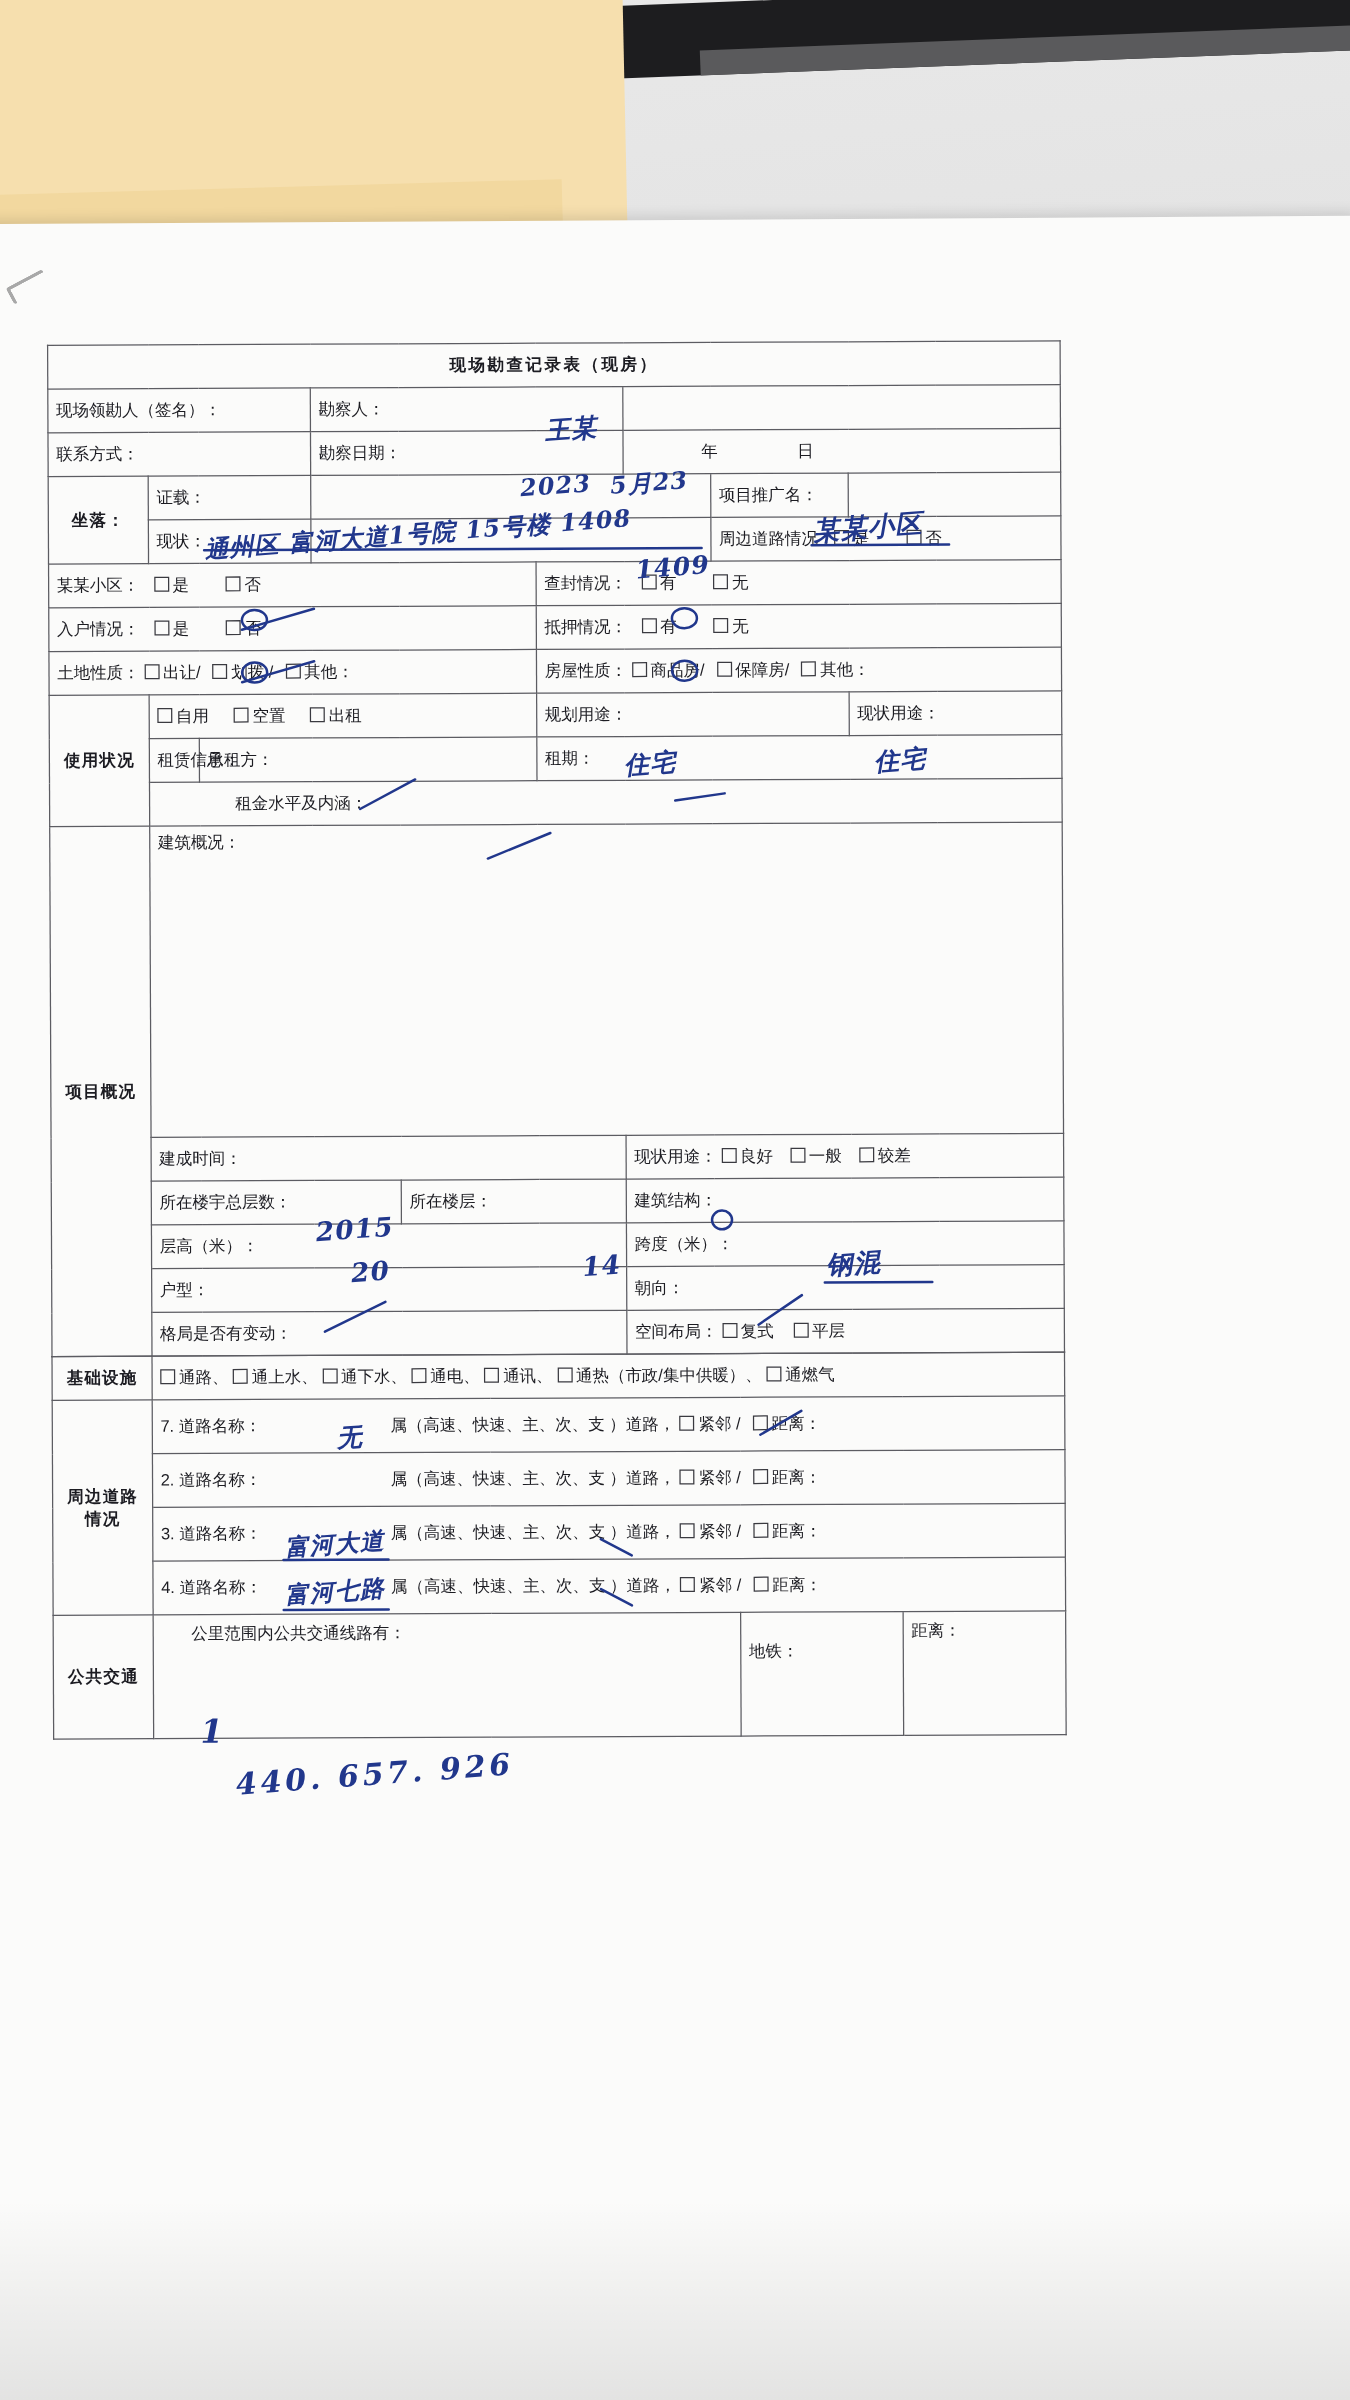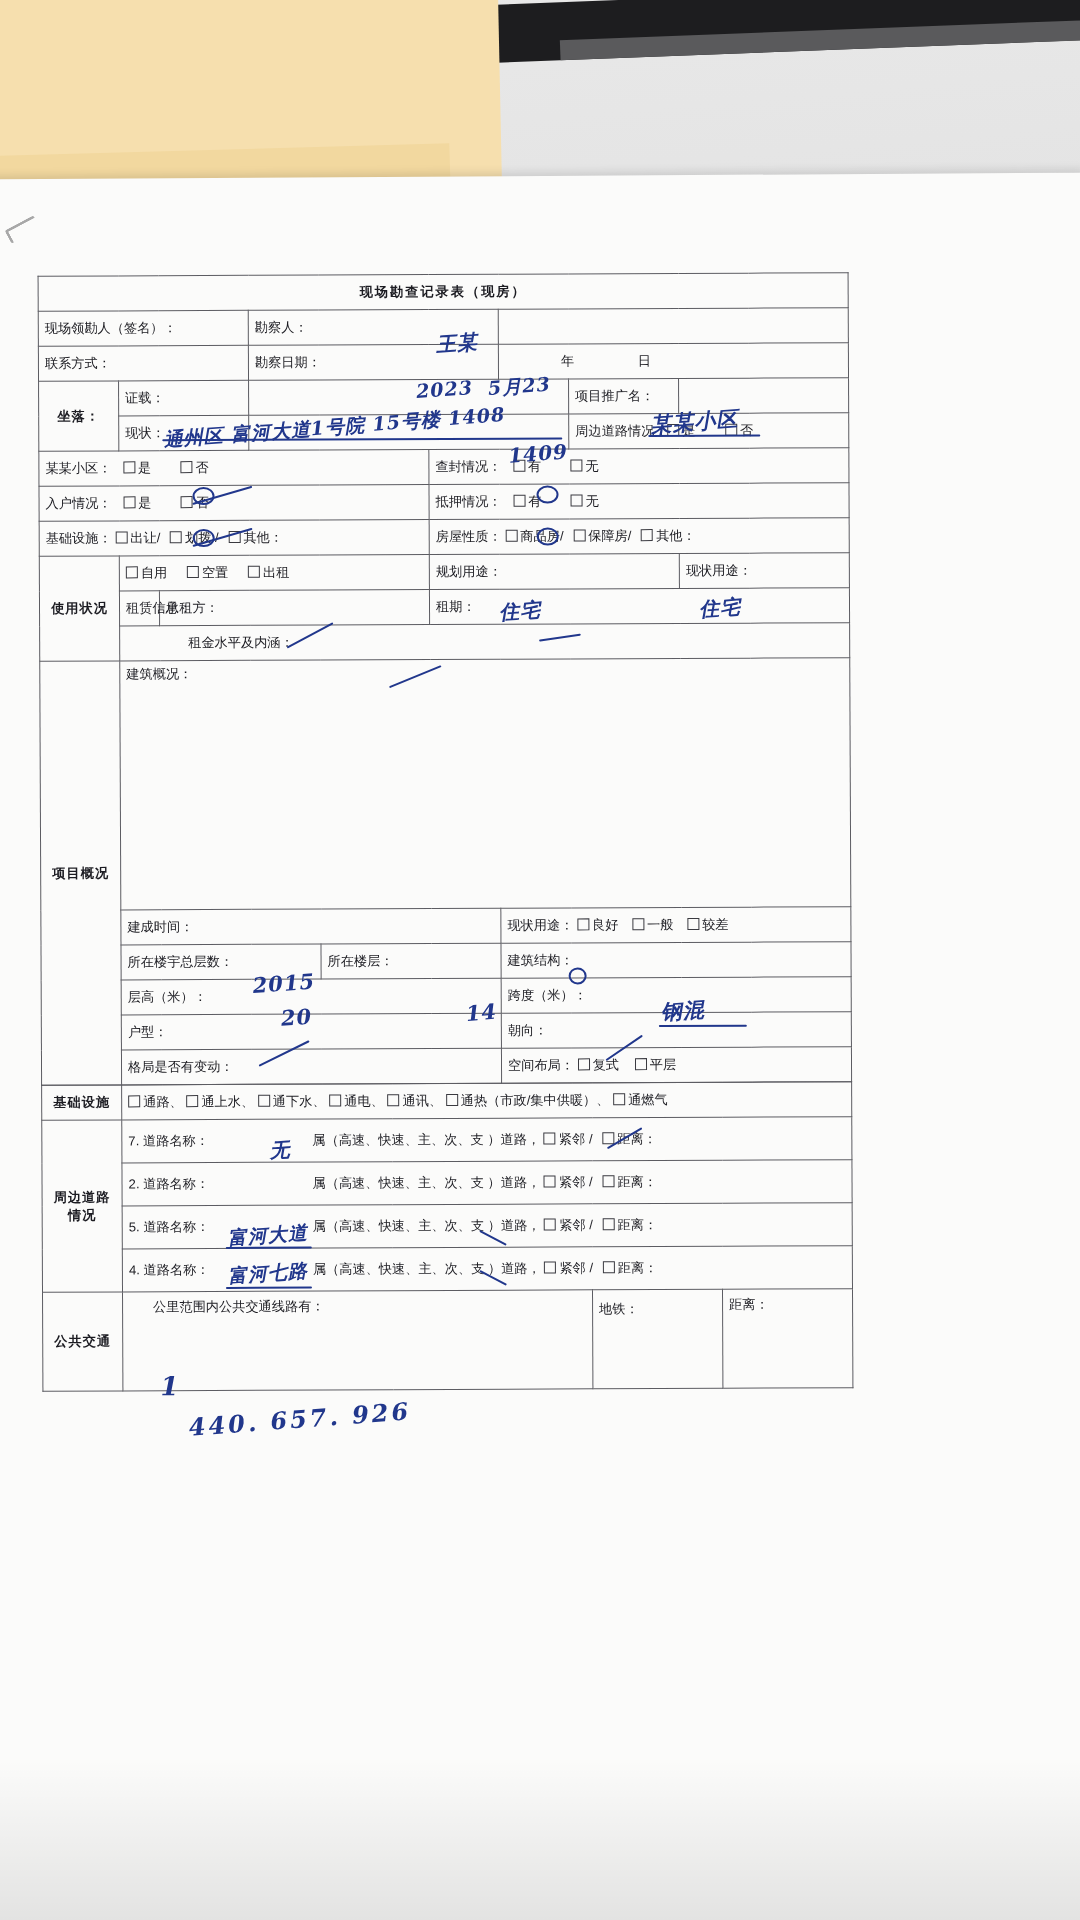--- a/index.html
+++ b/index.html
@@ -249,21 +249,21 @@
         <td colspan="5" class="lbl">
           <span>抵押情况：</span>
           <span class="cb" style="margin-left:8px"></span><span>有</span>
           <span style="display:inline-block;width:22px"></span>
           <span class="cb"></span><span>无</span>
         </td>
       </tr>
 
       <tr>
         <td colspan="5" class="lbl">
-          <span>基础设施：</span>
+          <span>土地性质：</span>
           <span class="cb"></span><span>出让/</span>
           <span class="cb" style="margin-left:6px"></span><span>划拨 /</span>
           <span class="cb" style="margin-left:6px"></span><span>其他：</span>
         </td>
         <td colspan="5" class="lbl">
           <span>房屋性质：</span>
           <span class="cb"></span><span>商品房/</span>
           <span class="cb" style="margin-left:6px"></span><span>保障房/</span>
           <span class="cb" style="margin-left:6px"></span><span>其他：</span>
         </td>
@@ -375,21 +375,21 @@
         <td colspan="4" class="lbl sm" style="height:34px">
           <span>2. 道路名称：</span>
           <span style="display:inline-block;width:96px"></span>
           <span>属（高速、快速、主、次、支 ）道路，</span>
           <span class="cb"></span><span>紧邻 /</span>
           <span class="cb" style="margin-left:6px"></span><span>距离：</span>
         </td>
       </tr>
       <tr>
         <td colspan="4" class="lbl sm" style="height:34px">
-          <span>5. 道路名称：</span>
+          <span>3. 道路名称：</span>
           <span style="display:inline-block;width:96px"></span>
           <span>属（高速、快速、主、次、支 ）道路，</span>
           <span class="cb"></span><span>紧邻 /</span>
           <span class="cb" style="margin-left:6px"></span><span>距离：</span>
         </td>
       </tr>
       <tr>
         <td colspan="4" class="lbl sm" style="height:34px">
           <span>4. 道路名称：</span>
           <span style="display:inline-block;width:96px"></span>
@@ -397,21 +397,21 @@
           <span class="cb"></span><span>紧邻 /</span>
           <span class="cb" style="margin-left:6px"></span><span>距离：</span>
         </td>
       </tr>
 
       <tr>
         <td class="vlabel" style="height:90px">公共交通</td>
         <td colspan="2" class="lbl sm" style="vertical-align:top; padding-top:6px">
           <span style="margin-left:24px">公里范围内公共交通线路有：</span>
         </td>
-        <td class="lbl sm" style="vertical-align:top; padding-top:10px">
+        <td class="lbl sm" style="vertical-align:top; padding-top:22px">
           <span>地铁：</span>
         </td>
         <td class="lbl sm" style="vertical-align:top; padding-top:6px">
           <span>距离：</span>
         </td>
       </tr>
     </tbody>
       </table>
 
     <div class="ink-layer">

